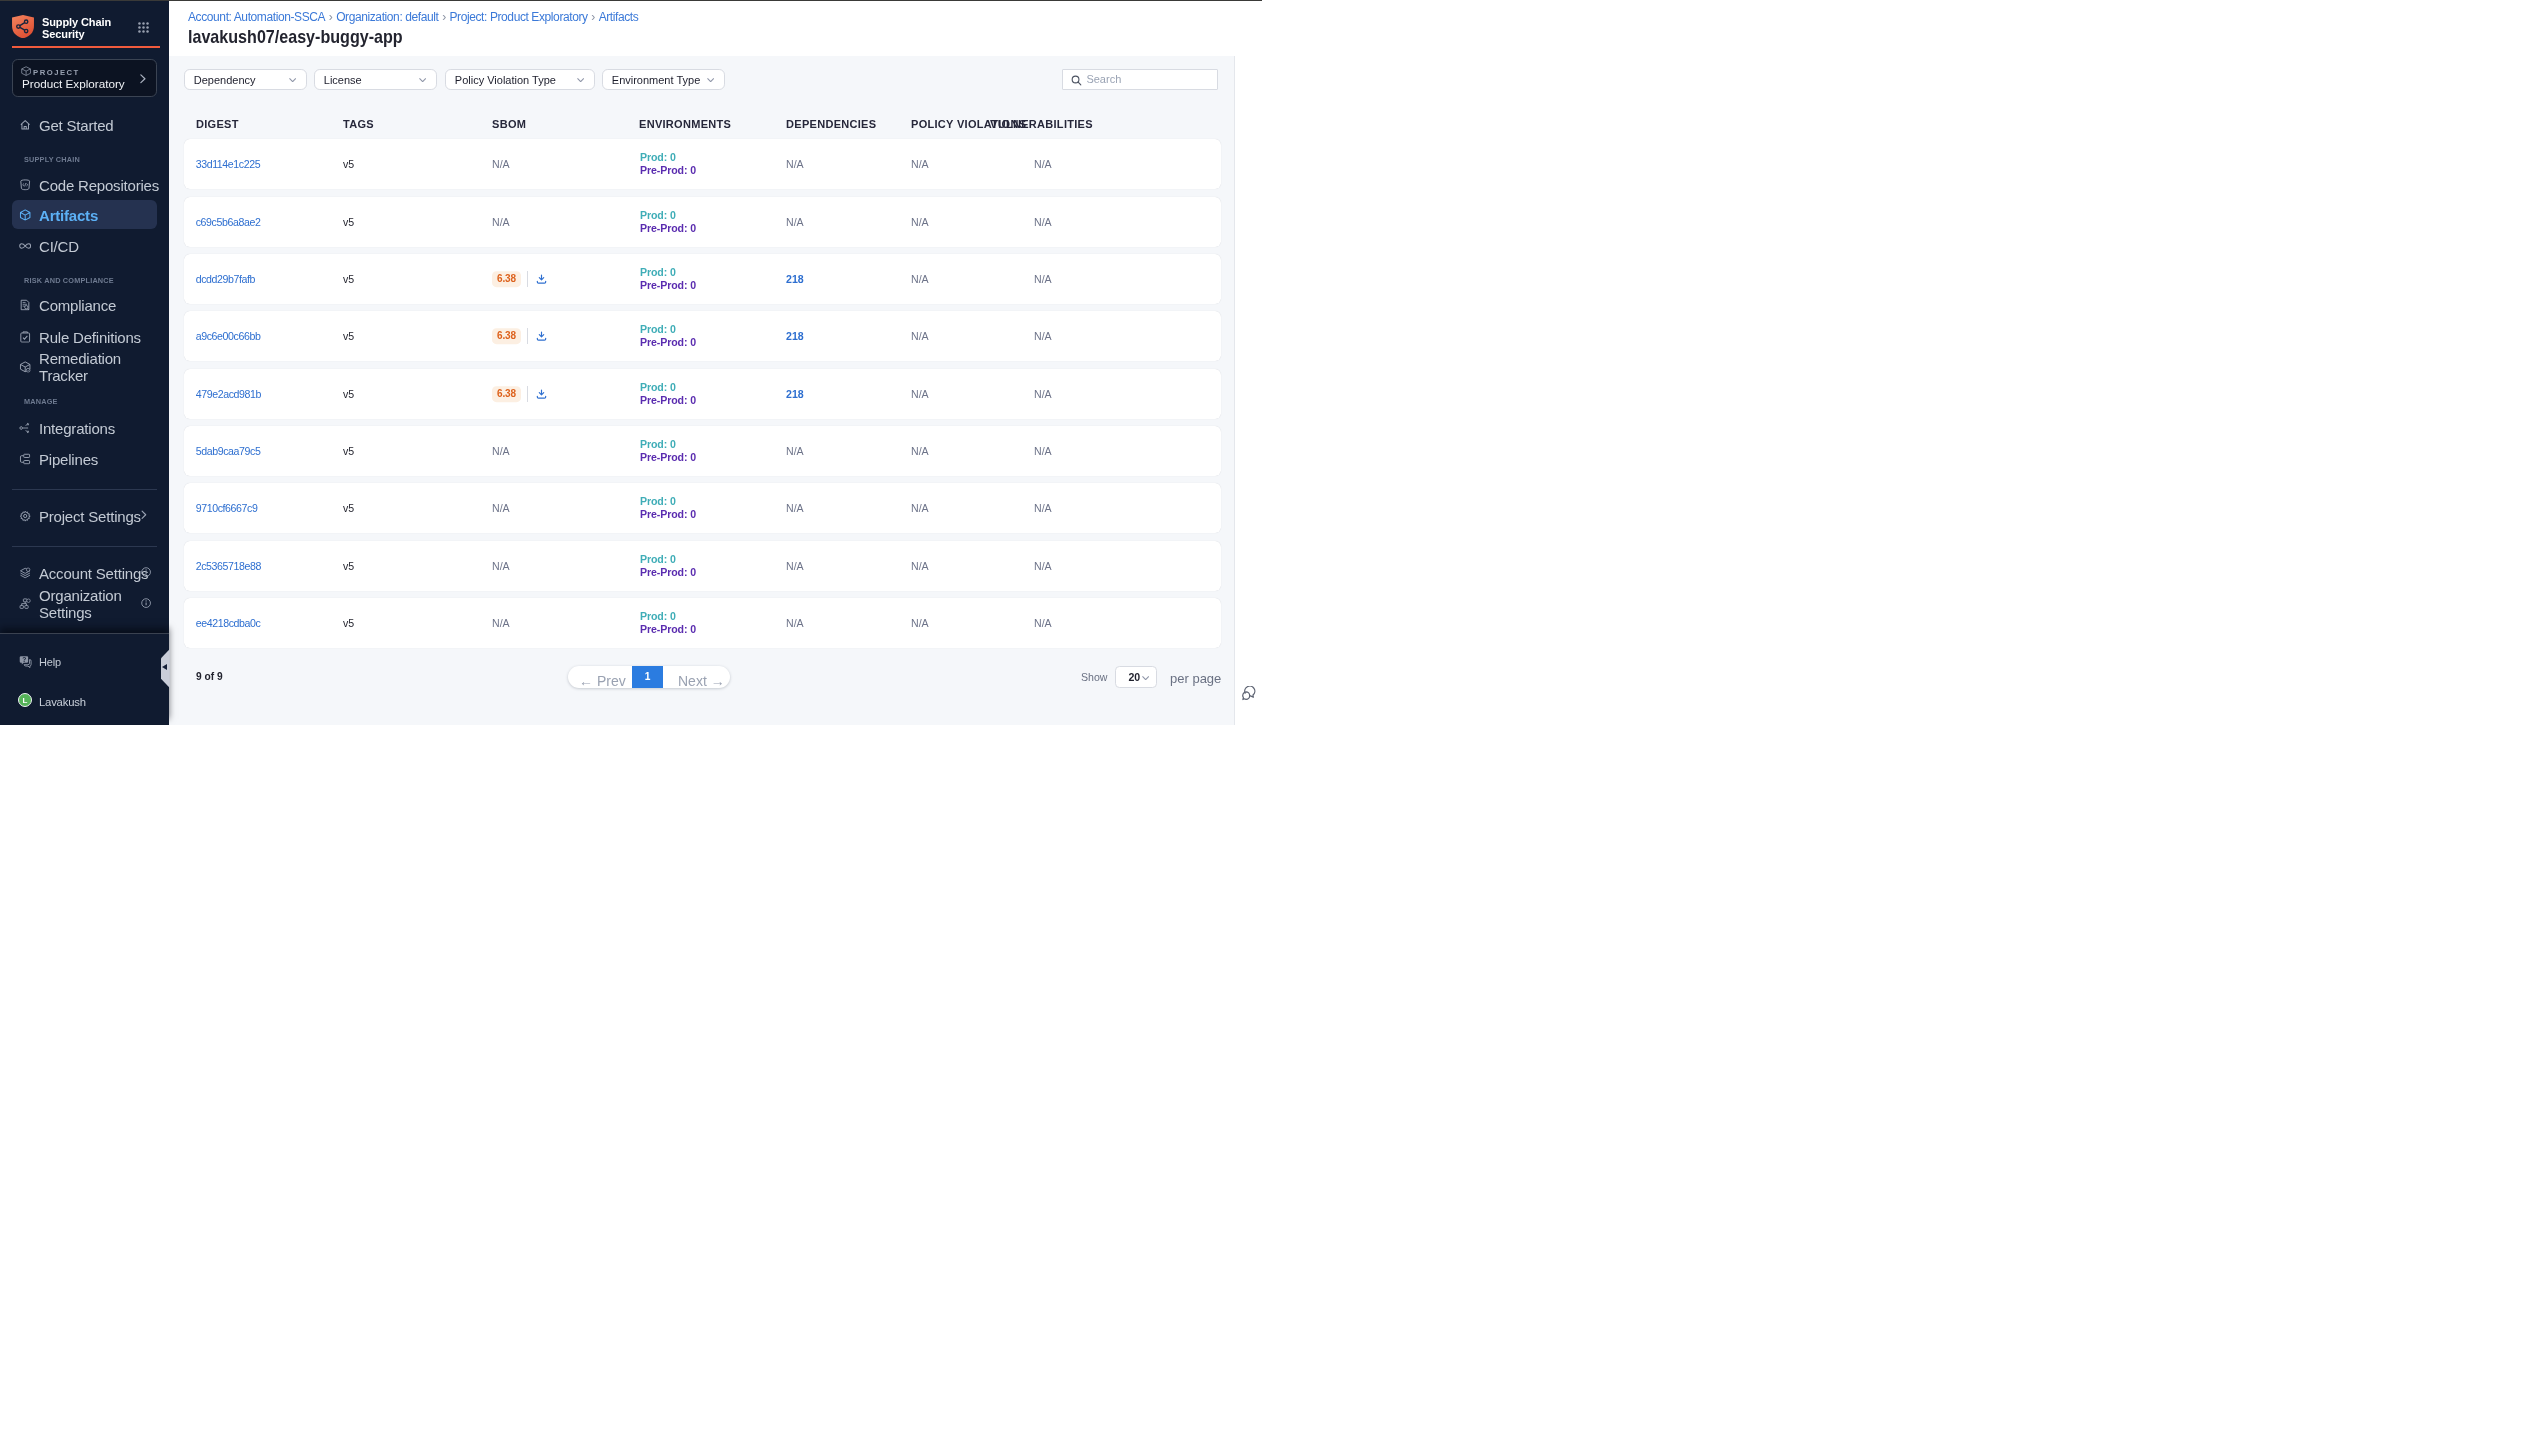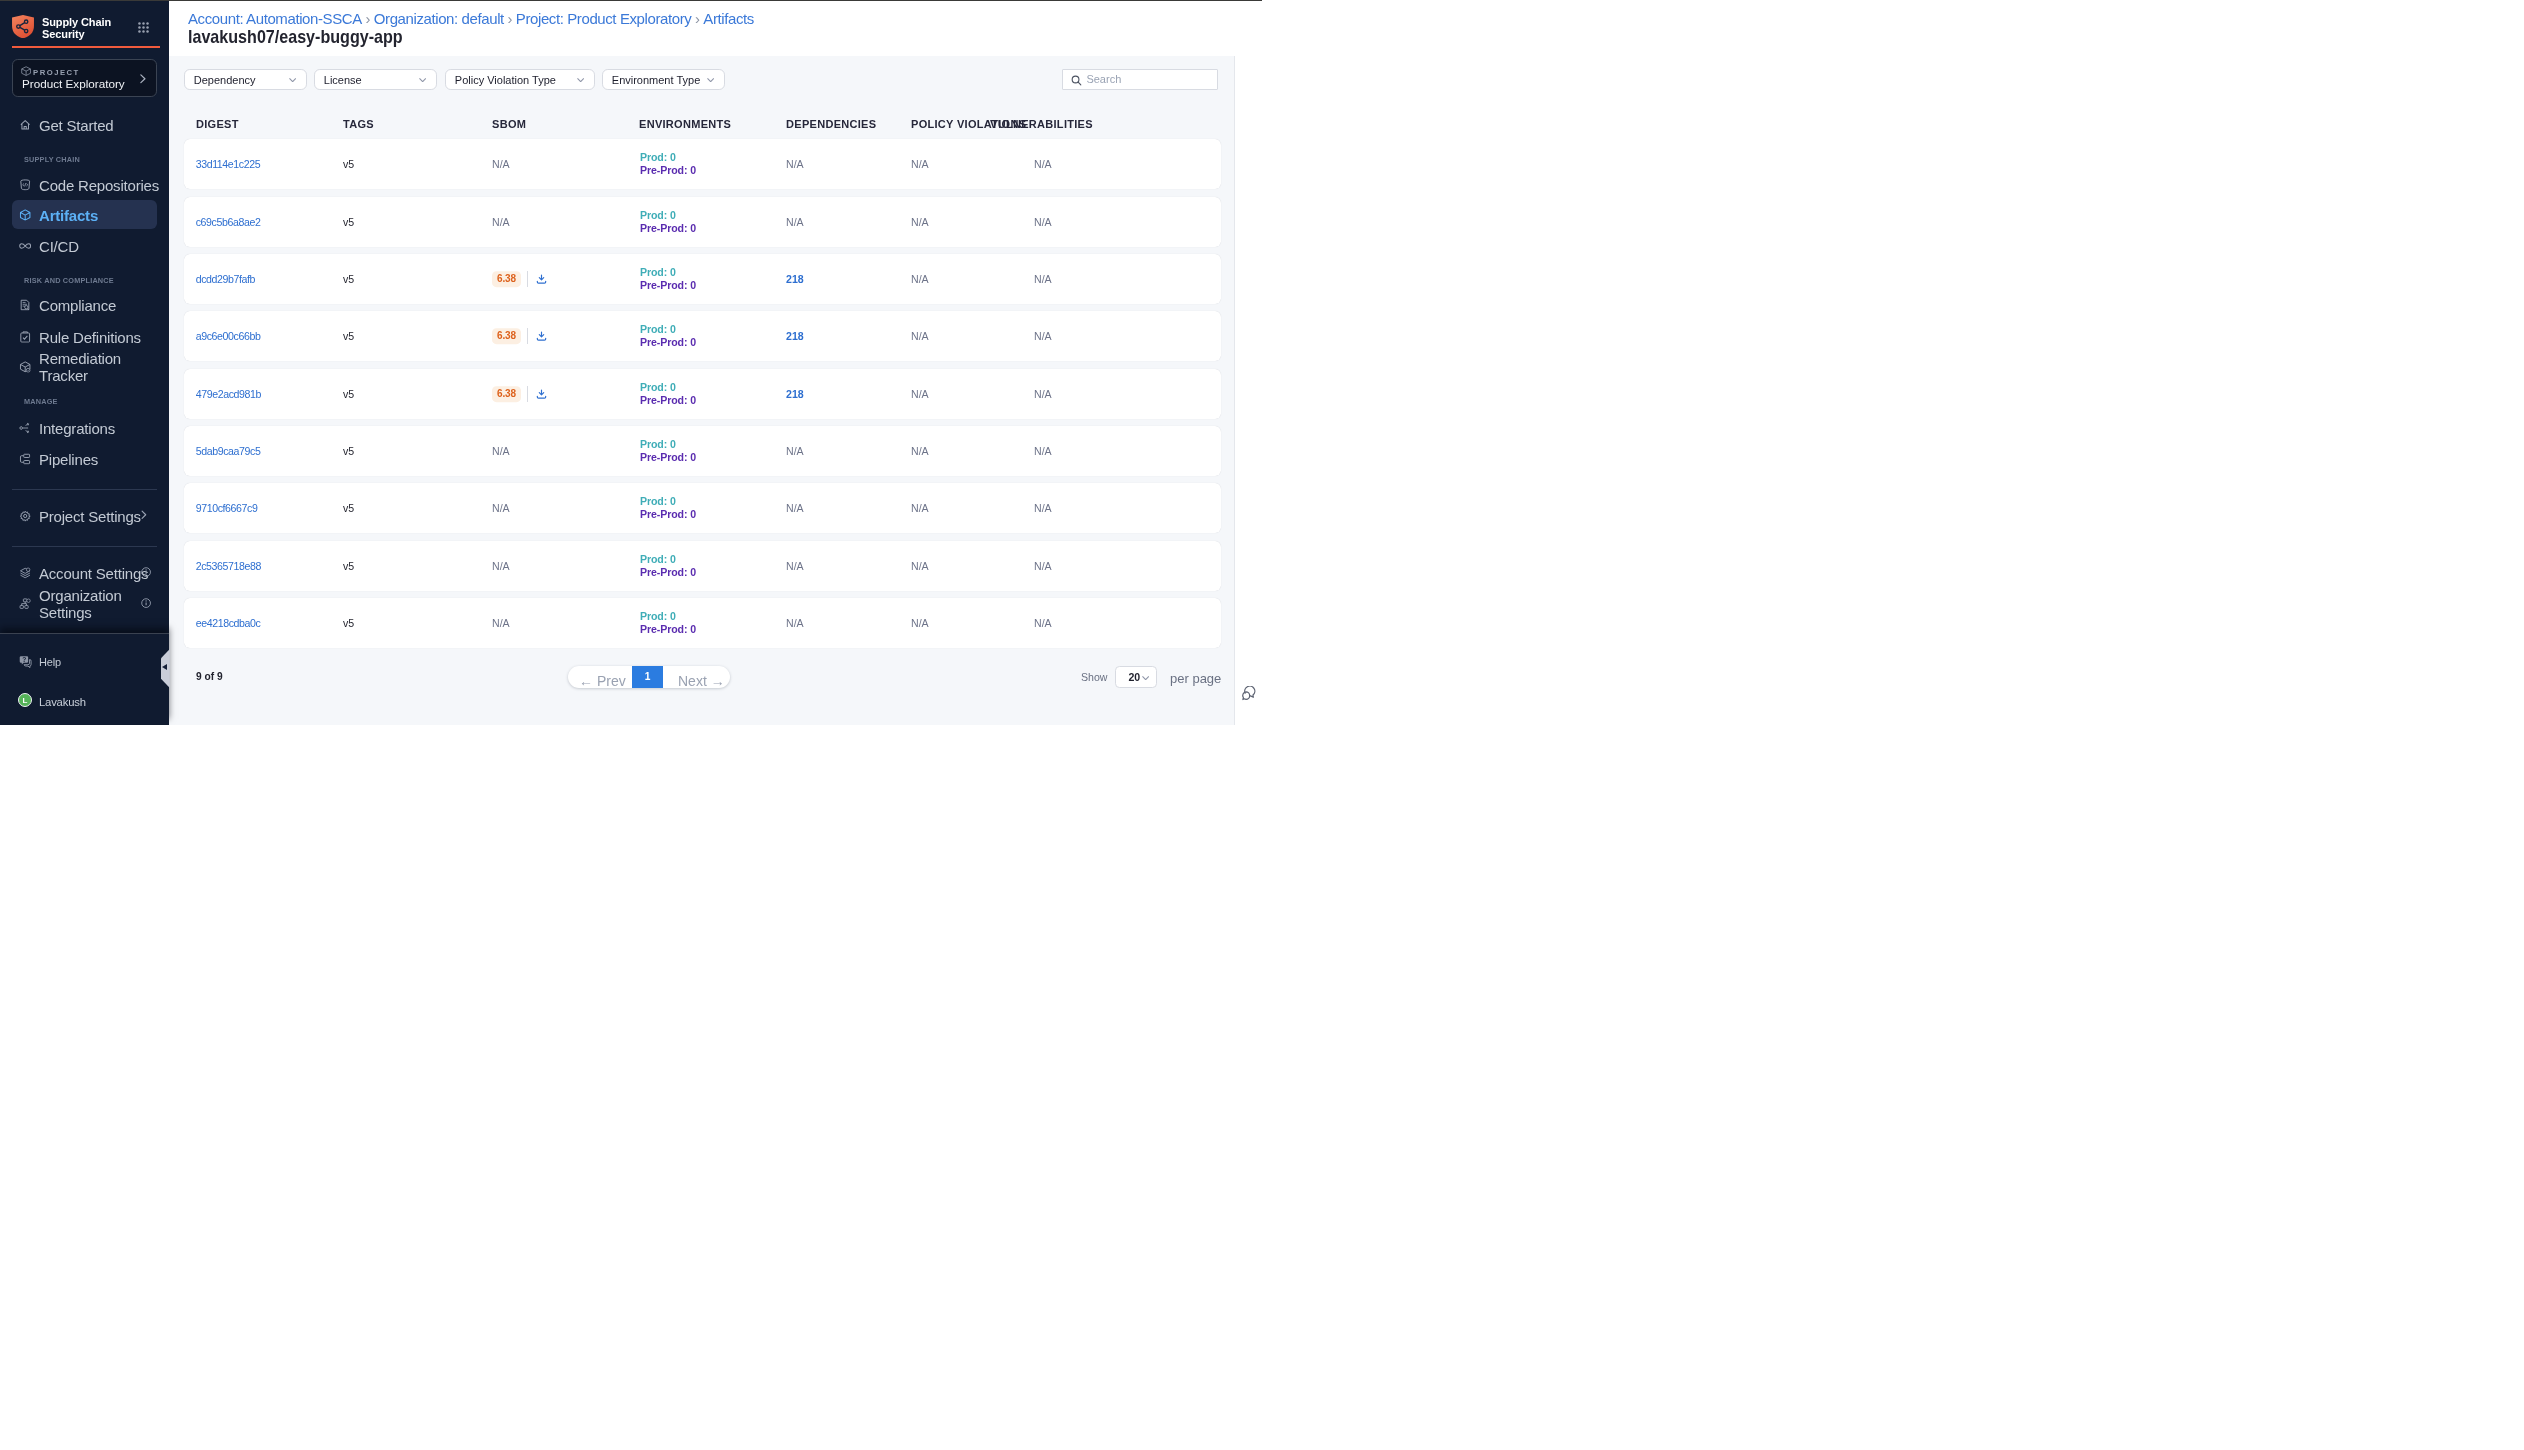--- a/index.html
+++ b/index.html
@@ -24,21 +24,21 @@
   .seclabel { left:24px; width:139px; }
   .divider { left:11.7px; width:145px; height:0.7px; background:#2c3850; }
   #sb-footer { left:0; top:633px; width:169px; height:91px; background:#101b30; border-top:0.7px solid #3a4250; box-shadow:0 -5.1px 6.6px rgba(2,5,12,0.55); }
   #avatar { left:18px; top:693px; width:14px; height:14px; border:1.5px solid #eef0f4; border-radius:50%; background:#55b258; color:#fff; font-size:8px; font-weight:bold; text-align:center; line-height:14px; }
   
   #notch { left:161px; top:649px; width:8.8px; height:39px; background:#c9cdd9; clip-path:polygon(100% 0, 0 24%, 0 76%, 100% 100%); }
   #notch-arrow { left:162px; top:664px; width:0; height:0; border-top:3.3px solid transparent; border-bottom:3.3px solid transparent; border-right:5.1px solid #15203a; }
   
   #main { left:169px; top:0.7px; width:1093px; height:725px; background:#fff; }
   #content-bg { left:169px; top:56px; width:1066px; height:670px; background:#f5f7fa; border-right:0.7px solid #e4e7ec; }
-  #breadcrumb { left:188px; top:10.2px; font-size:15px; letter-spacing:-0.4px; color:#3b79d8; white-space:nowrap; }
+  #breadcrumb { left:188px; top:10.2px; font-size:12px; letter-spacing:-0.4px; color:#3b79d8; white-space:nowrap; }
   #breadcrumb .sep { color:#8c94a4; padding:0 3.7px; }
   #title { left:188px; top:25.6px; font-size:19px; font-weight:bold; color:#23242f; transform:scaleX(0.847); transform-origin:left center; white-space:nowrap; }
   
   .selbox { top:69px; height:21px; background:#fff; border:0.7px solid #d8dbe2; border-radius:5.8px; color:#1d1e2c; font-size:11px; font-weight:500; line-height:20px; padding-left:8.8px; }
   .chev { position:absolute; right:10.2px; top:8px; width:7.3px; height:4.4px; }
   #search { left:1062px; top:69px; width:156px; height:21px; background:#fff; border:0.7px solid #d8dbe2; border-radius:1px; }
   #search span { position:absolute; left:23.4px; top:2.9px; font-size:11px; color:#9aa3b4; }
   
   .th { top:118px; font-size:11px; font-weight:bold; color:#26273a; letter-spacing:0.3px; }
   .rowcard { left:184px; width:1037px; height:50px; background:#fff; border-radius:5.8px; box-shadow:0 0 0.7px rgba(40,50,70,0.22); }

